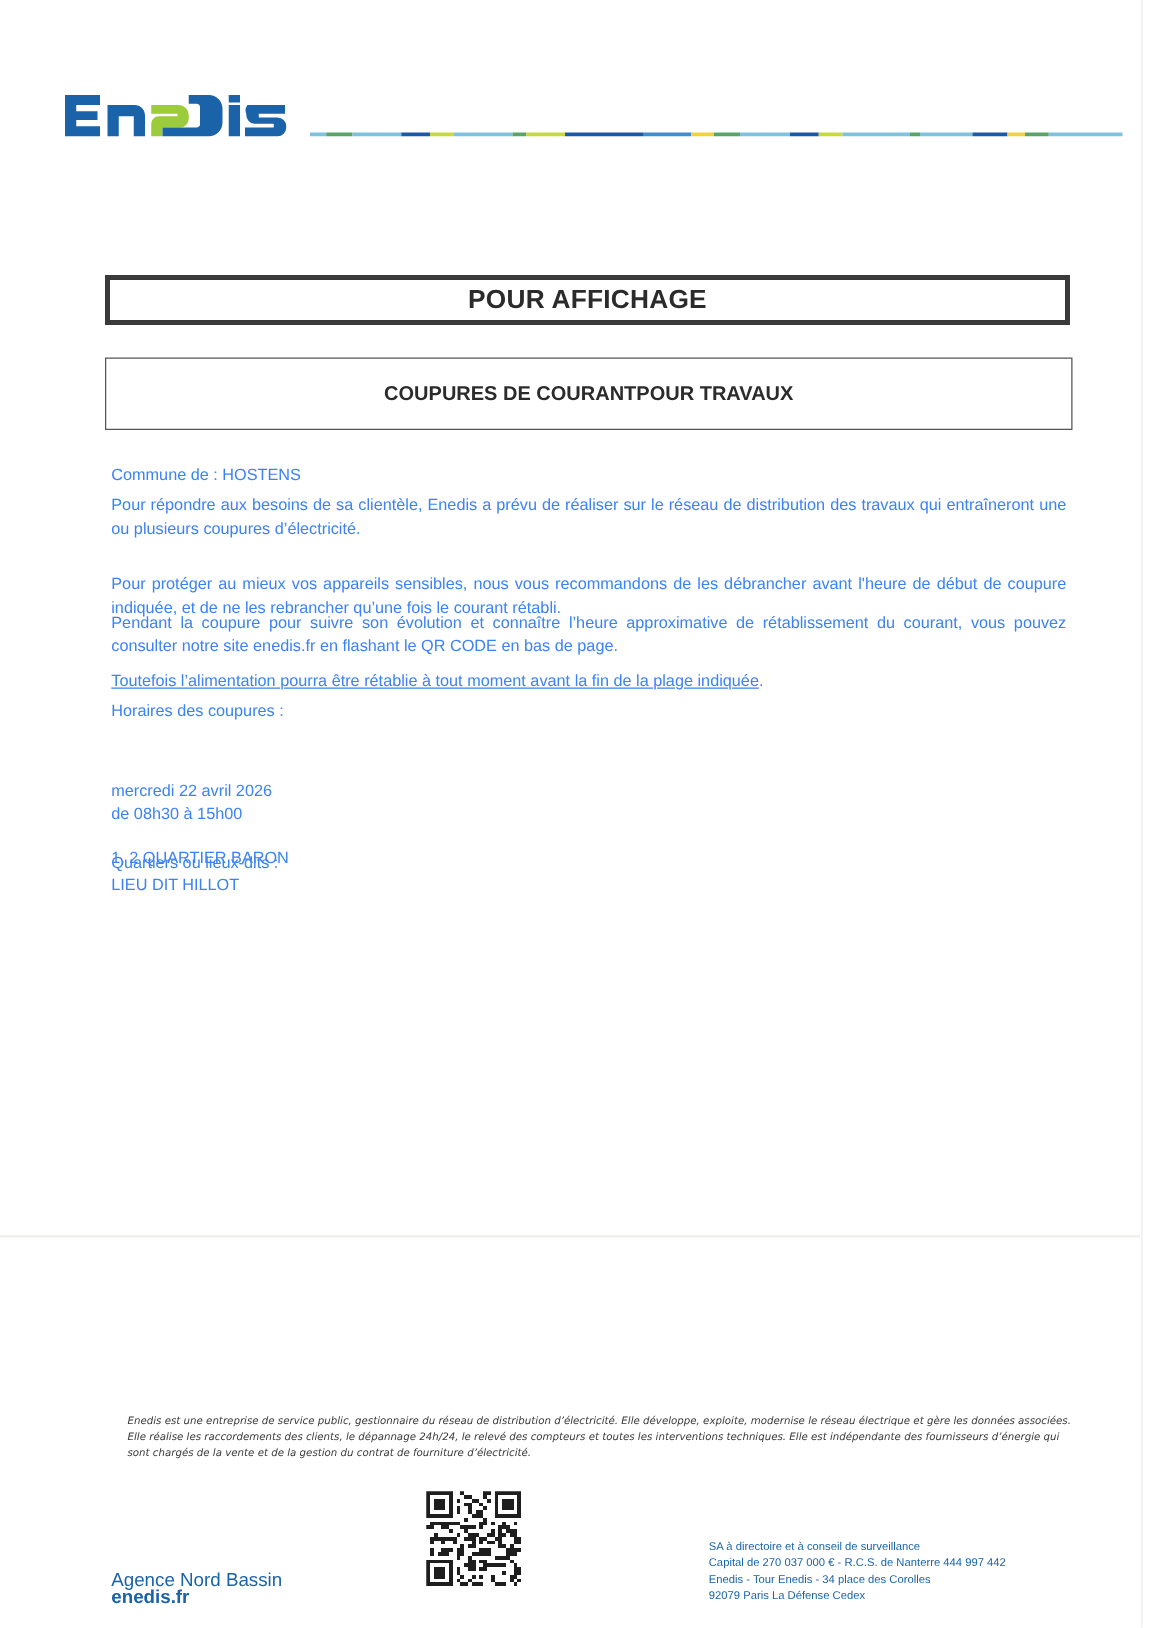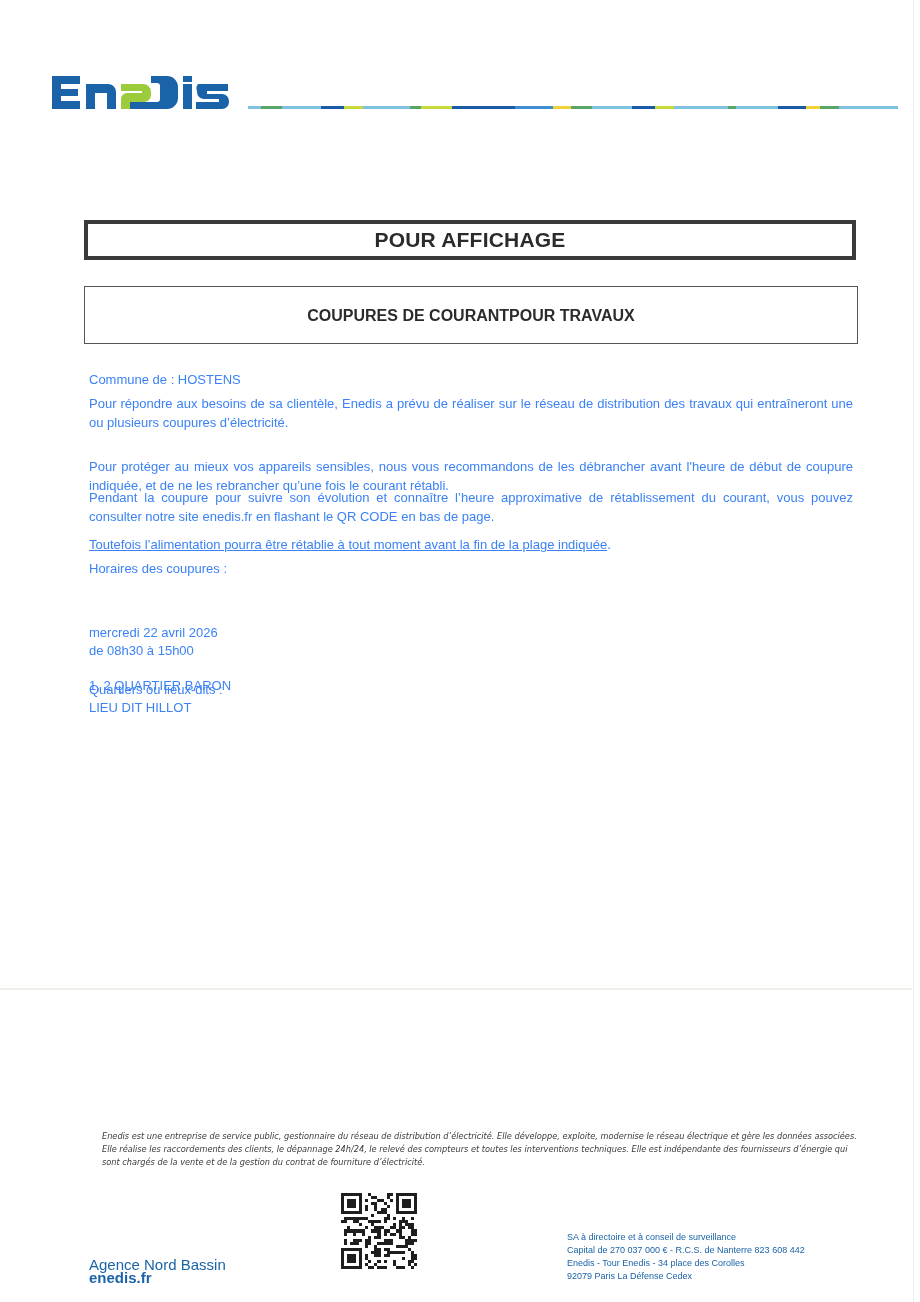--- a/index.html
+++ b/index.html
@@ -315,16 +315,16 @@
       <rect x="2" y="20" width="3" height="3" fill="#1e1e1e"></rect>
     </svg>
 </div>
 
 <div class="footer-left">
   <div>Agence Nord Bassin</div>
   <div class="b">enedis.fr</div>
 </div>
 <div class="footer-right">
   <div>SA à directoire et à conseil de surveillance</div>
-  <div>Capital de 270 037 000 € - R.C.S. de Nanterre 823 608 442</div>
+  <div>Capital de 270 037 000 € - R.C.S. de Nanterre 444 997 442</div>
   <div>Enedis - Tour Enedis - 34 place des Corolles</div>
   <div>92079 Paris La Défense Cedex</div>
 </div>
 
 </body></html>

